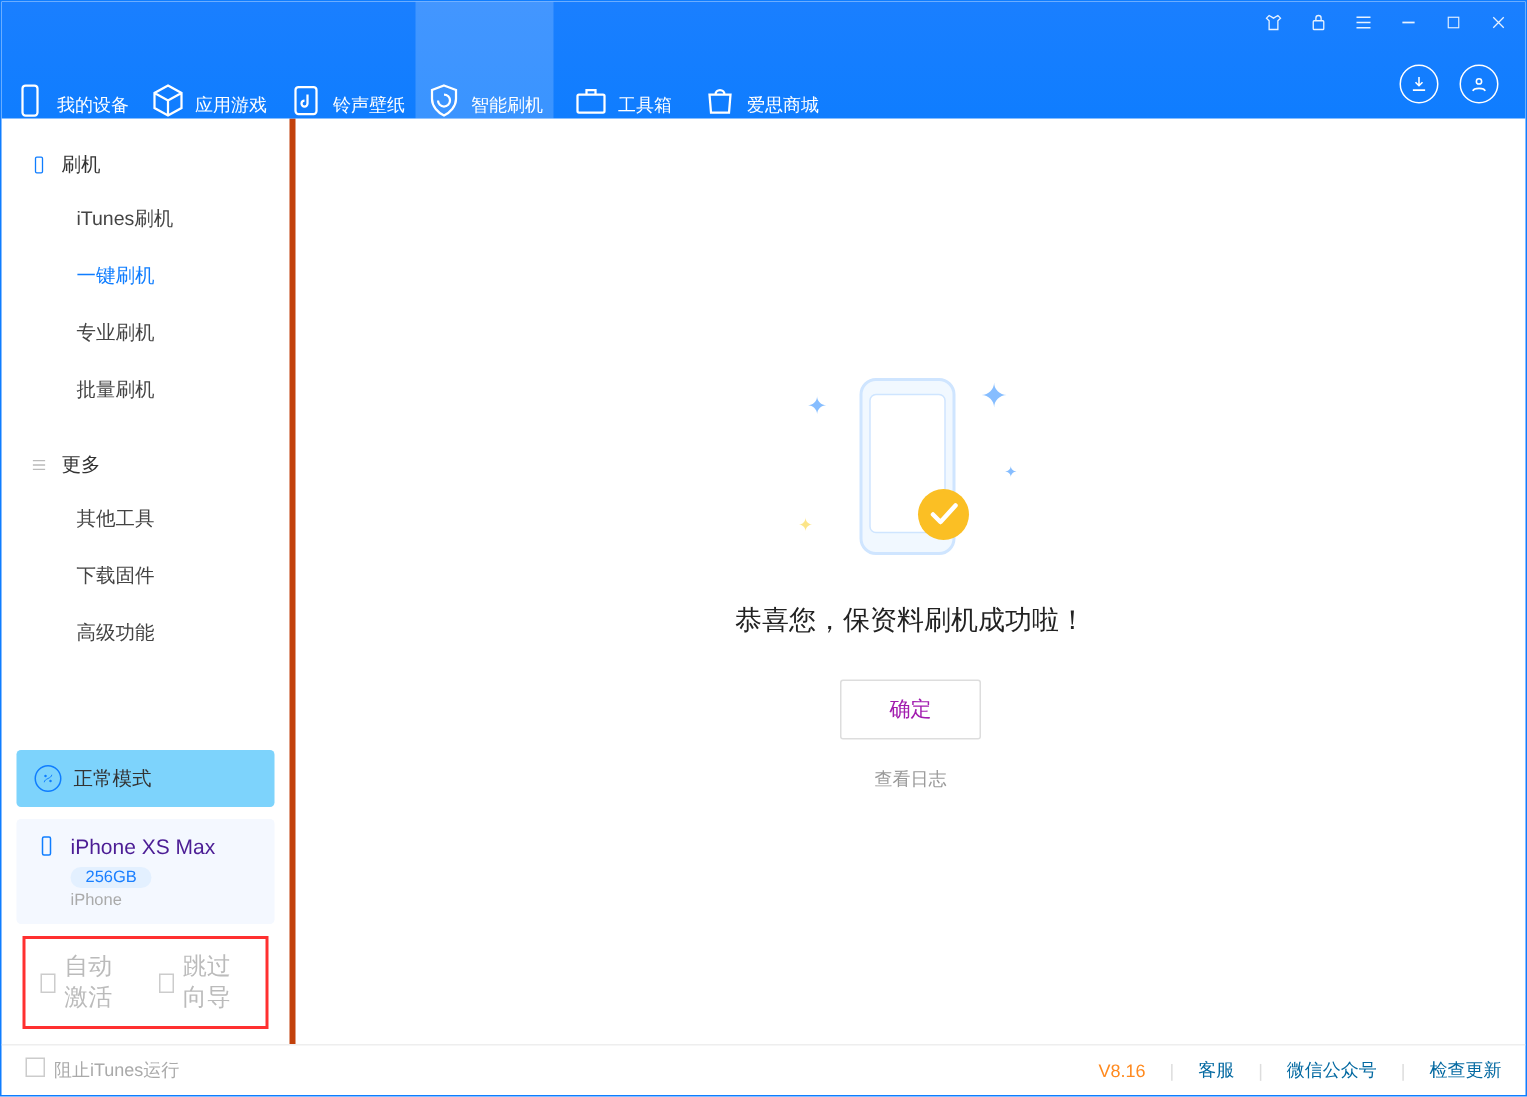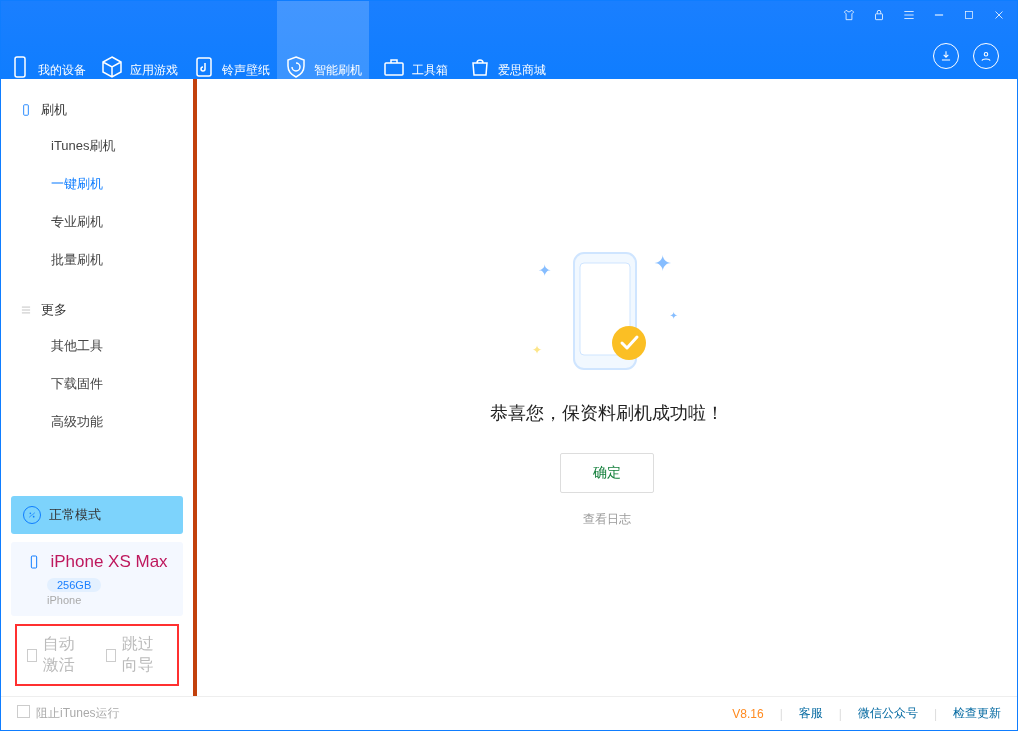--- a/index.html
+++ b/index.html
@@ -29,40 +29,40 @@
 .sidebar { width: 196px; border-right: 4px solid #c2410c; display: flex; flex-direction: column; padding-top: 14px; }
 .section-header { display: flex; align-items: center; gap: 8px; padding: 8px 18px; font-size: 13px; color: #333; }
 .section-header svg { width: 14px; height: 14px; }
 .menu-item { padding: 10px 12px 10px 50px; font-size: 13px; color: #444; cursor: pointer; }
 .menu-item.active { color: #0f7dff; }
 
 .sidebar-bottom { margin-top: auto; padding: 0 10px 10px; }
 .mode-box { background: #7dd3fc; border-radius: 3px; padding: 10px 12px; display: flex; align-items: center; gap: 8px; font-size: 13px; color: #333; margin-bottom: 8px; }
 .mode-box .icon { width: 18px; height: 18px; border: 1.5px solid #0f7dff; border-radius: 50%; display:flex; align-items:center; justify-content:center; }
 .device-box { background: #f4f8ff; border-radius: 3px; padding: 10px 12px; font-size: 12px; color: #333; }
-.device-box .row1 { display: flex; align-items: center; gap: 8px; font-size: 17px; font-weight: 500; color: #be185d; justify-content: center; }
+.device-box .row1 { display: flex; align-items: center; gap: 8px; font-size: 14px; font-weight: 500; color: #4c1d95; }
 .device-box .cap { display: inline-block; margin: 6px 0 2px 24px; background: #e3f0ff; color: #1a7fff; border-radius: 10px; padding: 1px 10px; font-size: 11px; }
 .device-box .type { margin-left: 24px; color: #aaa; font-size: 11px; }
 
 .checkbox-row { border: 2px solid #ff3030; padding: 8px 10px; margin: 8px 4px 0; display: flex; gap: 18px; }
 .checkbox-item { display: flex; align-items: center; gap: 6px; font-size: 16px; color: #bbb; cursor: pointer; }
 .checkbox-item .box { width: 13px; height: 13px; border: 1px solid #ccc; }
 
 
 .main { flex: 1; display: flex; flex-direction: column; align-items: center; justify-content: center; position: relative; }
 .phone-illustration { position: relative; margin-bottom: 24px; }
 .phone-illustration svg { display: block; }
 .sparkle { position: absolute; color: #0f7dff; opacity: .5; }
 .sp1 { top: 14px; left: -14px; font-size: 16px; }
 .sp2 { top: 4px; right: -10px; font-size: 22px; }
 .sp3 { bottom: 20px; left: -20px; font-size: 12px; color:#facc15; }
 .sp4 { bottom: 56px; right: -16px; font-size: 10px; }
 
 .success-text { font-size: 18px; color: #222; margin-bottom: 28px; }
-.confirm-btn { border: 1px solid #ddd; background: #fff; padding: 10px 32px; font-size: 14px; color: #15803d; cursor: pointer; border-radius: 2px; margin-bottom: 18px; }
+.confirm-btn { border: 1px solid #ddd; background: #fff; padding: 10px 32px; font-size: 14px; color: #a21caf; cursor: pointer; border-radius: 2px; margin-bottom: 18px; }
 .view-log { font-size: 12px; color: #999; cursor: pointer; }
 
 
 .footer { height: 34px; border-top: 1px solid #eee; display: flex; align-items: center; padding: 0 16px; font-size: 12px; color: #aaa; }
 .footer .left { display: flex; align-items: flex-start; gap: 6px; }
 .footer .left .box { width: 13px; height: 13px; border: 1px solid #ccc; }
 .footer .right { margin-left: auto; display: flex; align-items: center; gap: 16px; }
 .footer .divider { color: #ddd; }
 .footer .link { cursor: pointer; color:#0369a1; }
 .footer .version { color: #ff8a1f; }

